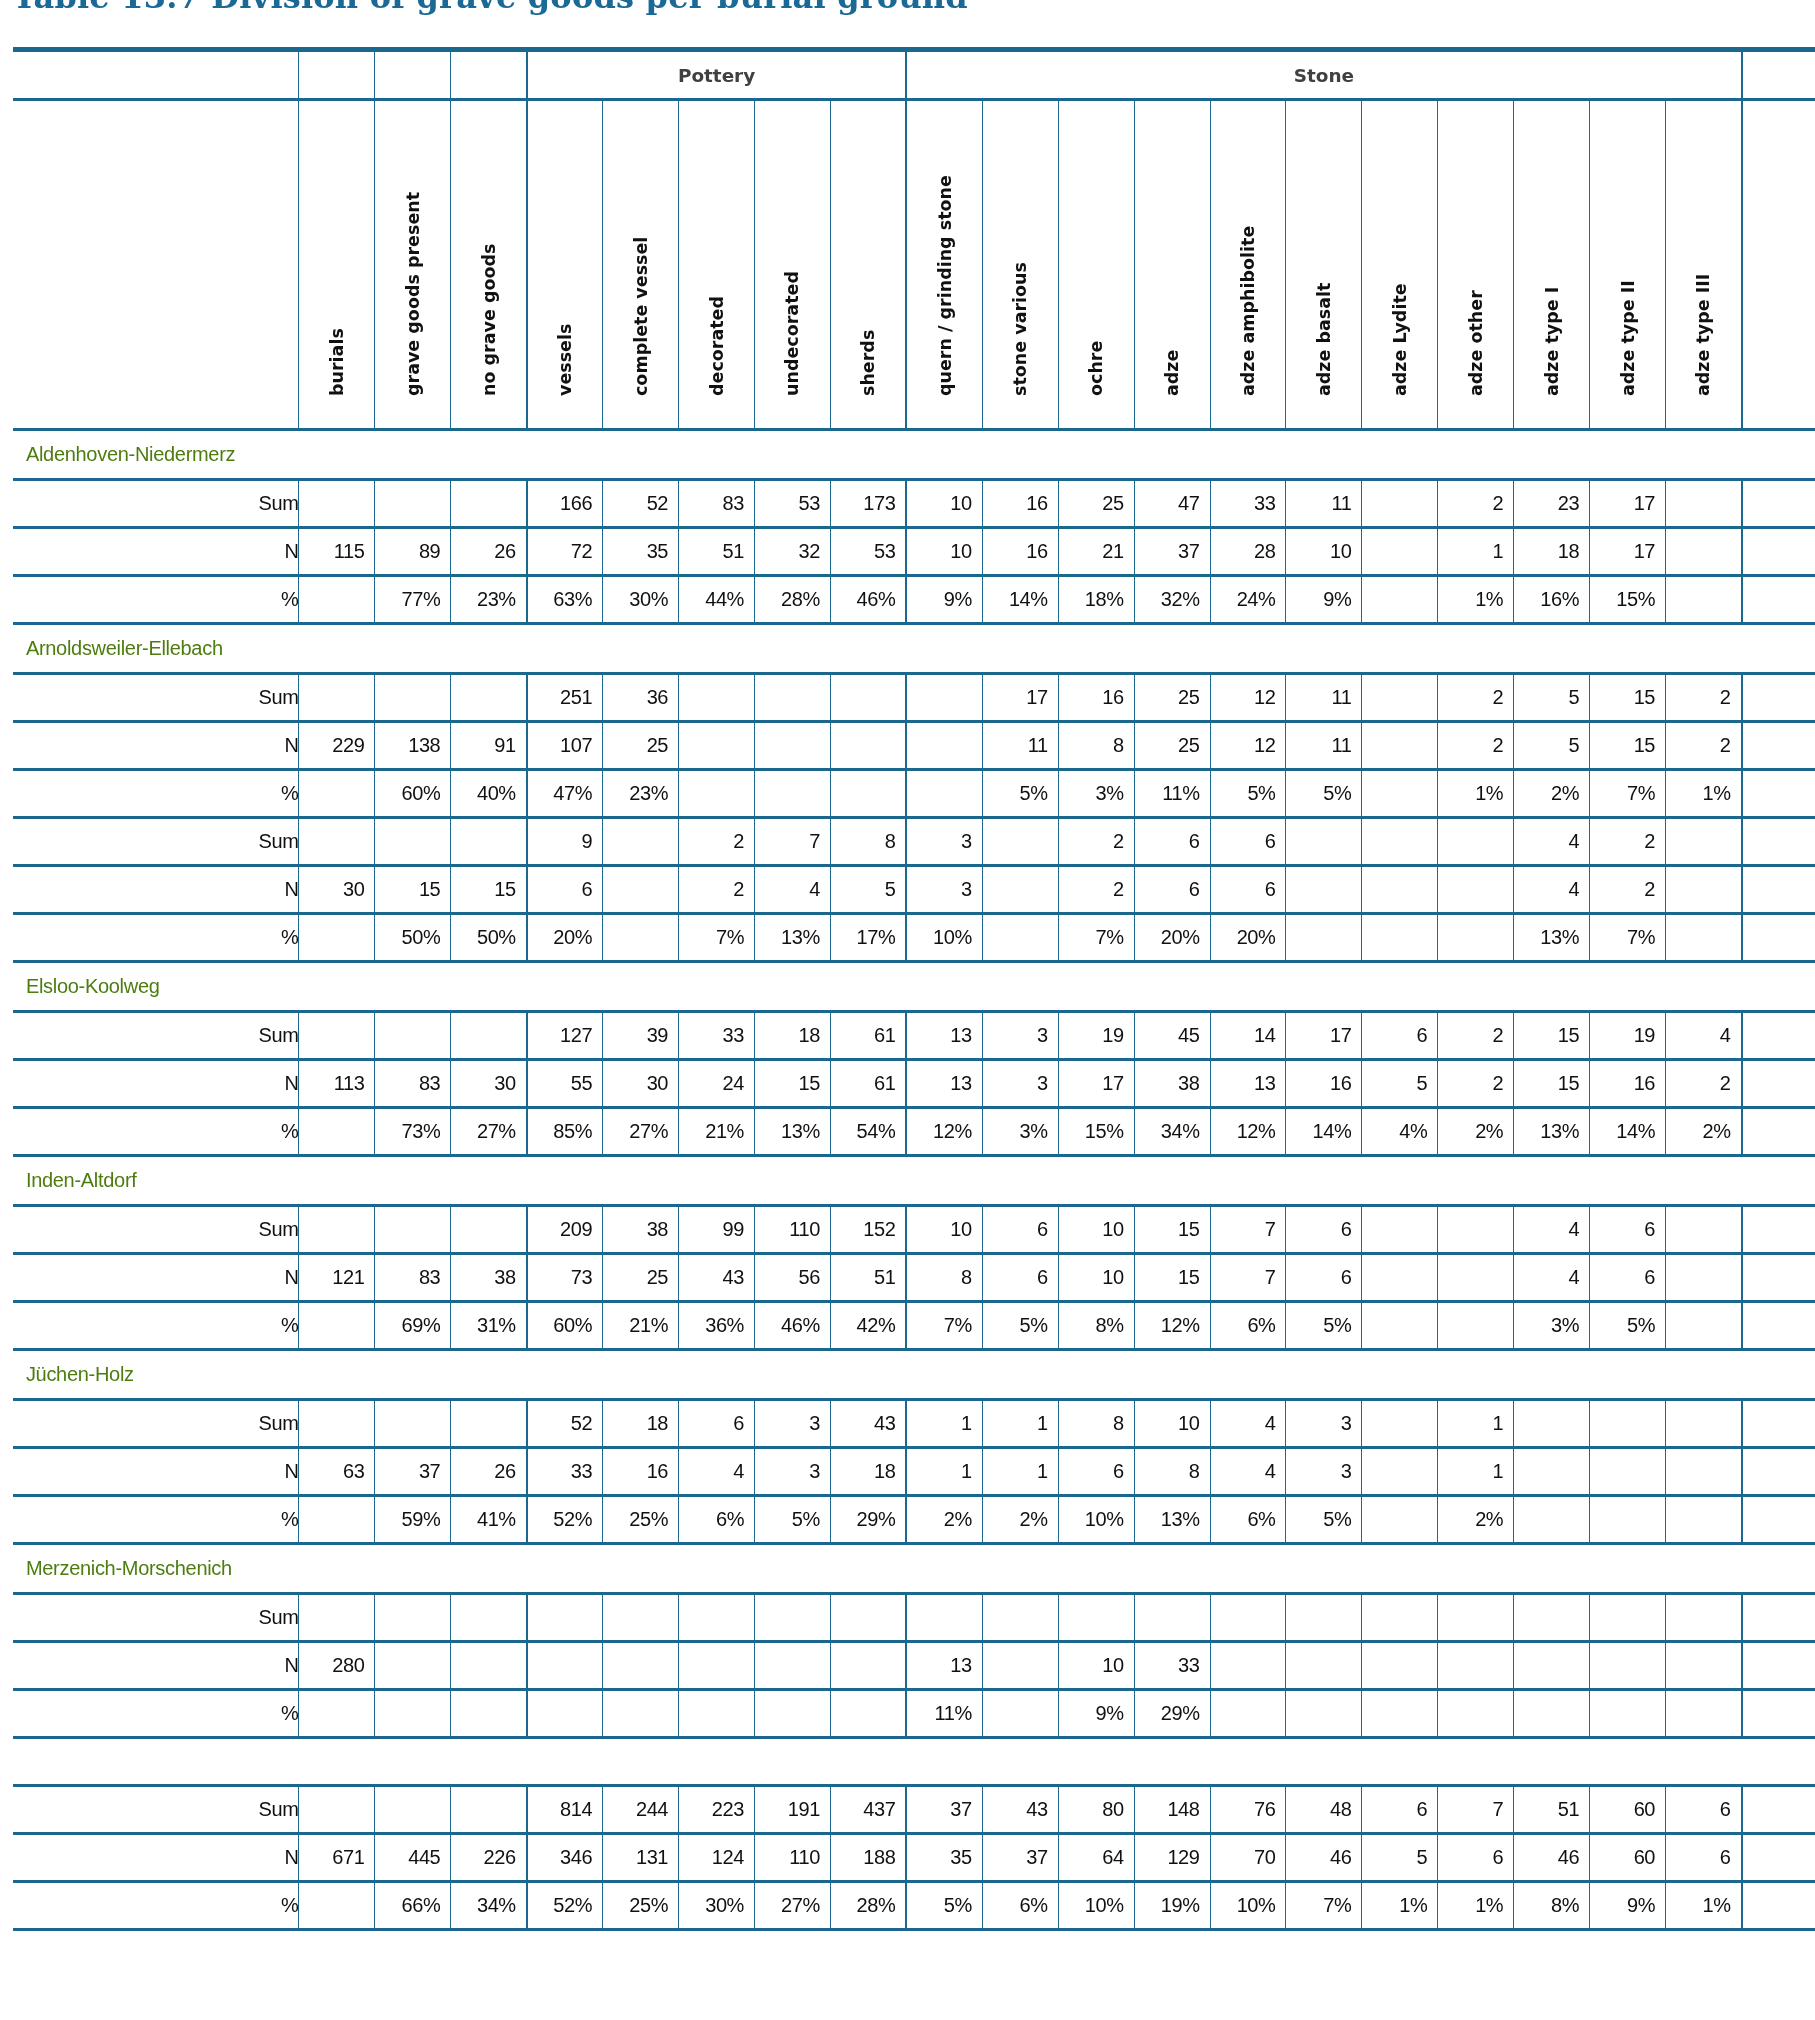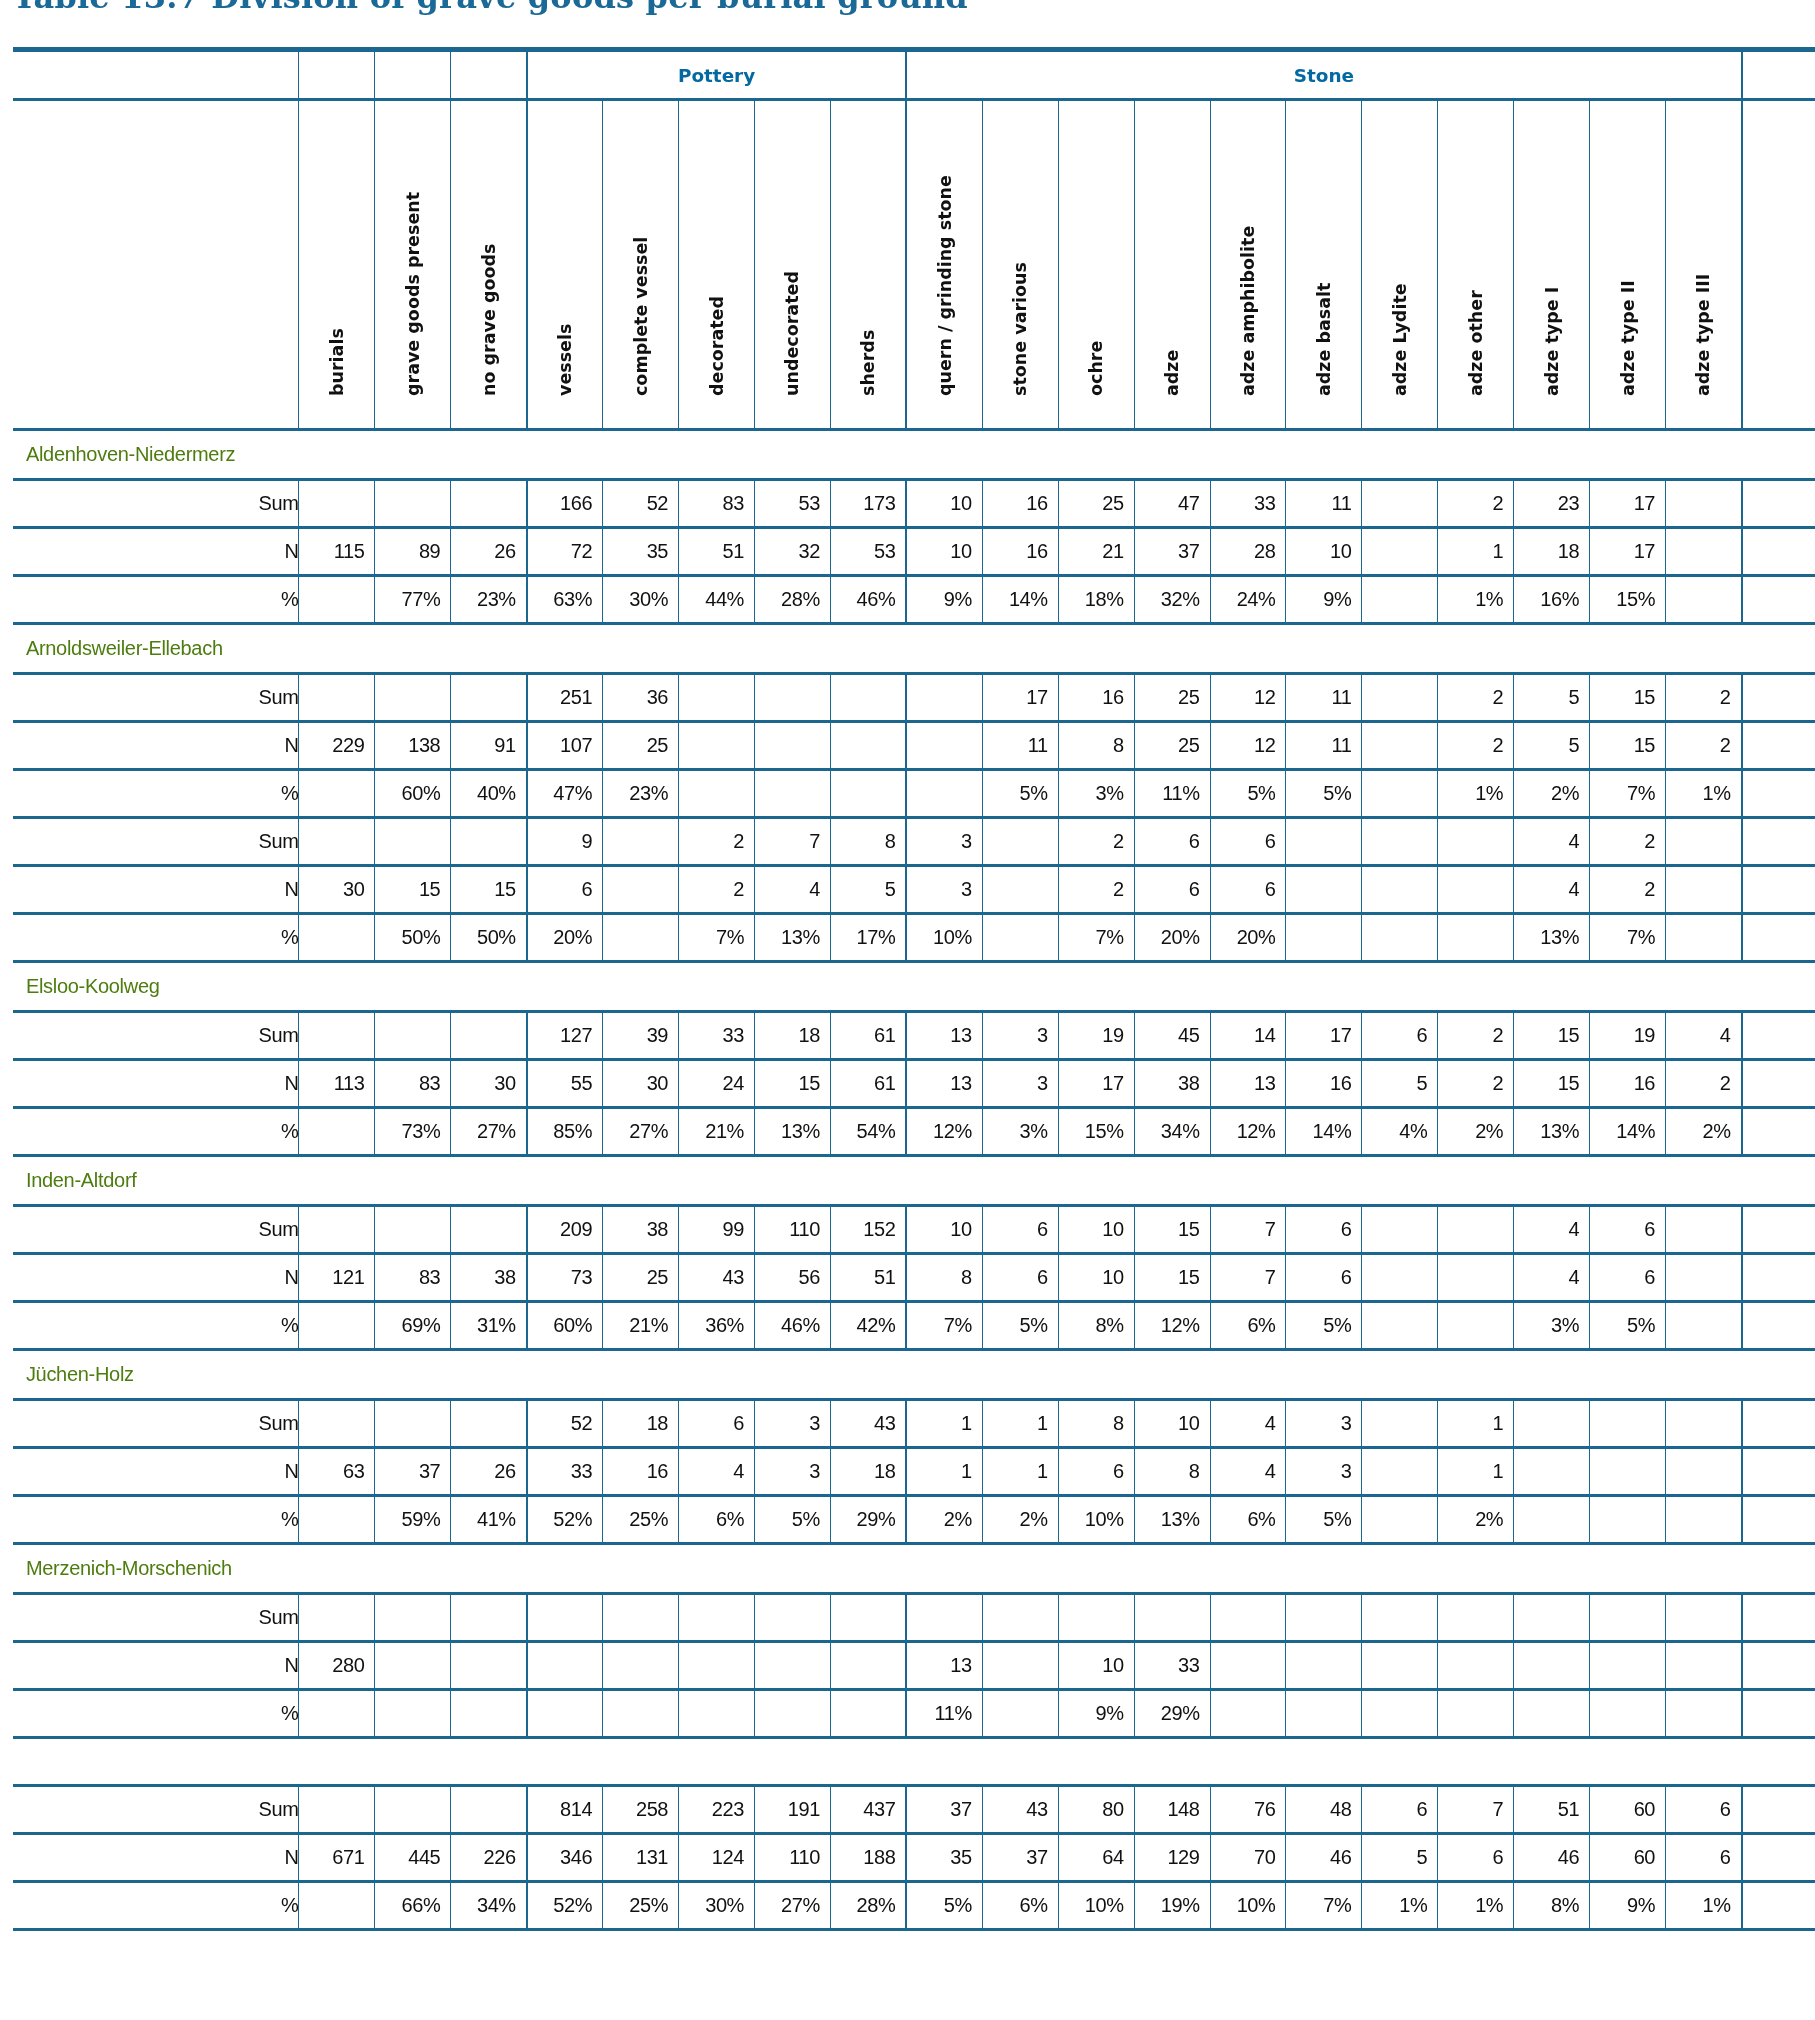--- a/index.html
+++ b/index.html
@@ -4,21 +4,21 @@
 <style>
   html, body { margin:0; padding:0; background:#ffffff; }
   body { width:1815px; height:2020px; position:relative; overflow:hidden; font-family:"Liberation Sans", "DejaVu Sans", sans-serif; color:#111; }
   .title { position:absolute; left:12.5px; top:-22px; font-family:"DejaVu Serif", "Liberation Serif", serif; font-weight:bold; font-size:32px; color:#1a6996; white-space:nowrap; letter-spacing:0.2px; }
   table { position:absolute; left:12.5px; top:47px; border-collapse:collapse; table-layout:fixed; width:1803px; }
   col.label-col { width:283px; }
   col.num-col { width:75px; }
   col.last-col { width:73px; }
   td, th { padding:0; font-weight:normal; }
   tr.top-rule th { border-top:5px solid #1b6790; }
-  tr.group-row th { height:46px; border-left:1.7px solid #1b6790; border-bottom:3.3px solid #1b6790; font-family:"DejaVu Sans", sans-serif; font-weight:bold; font-size:18.4px; text-align:center; vertical-align:middle; color:#0369a1; }
+  tr.group-row th { height:46px; border-left:1.7px solid #1b6790; border-bottom:3.3px solid #1b6790; font-family:"DejaVu Sans", sans-serif; font-weight:bold; font-size:18.4px; text-align:center; vertical-align:middle; color:#404040; }
   tr.group-row th.first { border-left:none; }
   tr.rot-row th { height:327px; border-left:1.7px solid #1b6790; border-bottom:3.3px solid #1b6790; vertical-align:bottom; position:relative; }
   tr.rot-row th.first { border-left:none; }
   tr.rot-row th.pot-start, tr.group-row th.pot-start, tr.rot-row th.stone-start, tr.group-row th.stone-start, tr.rot-row th.end-start, tr.group-row th.end-start { border-left:2.5px solid #1b6790; }
   .rot { position:absolute; left:50%; bottom:11.7px; transform-origin:0 0; transform:rotate(-90deg) translate(0,-50%); white-space:nowrap; font-family:"DejaVu Sans", sans-serif; font-weight:bold; font-size:17.5px; color:#111; }
   tr.section-row td { height:47px; border-bottom:3.3px solid #1b6790; font-size:20px; padding-left:13.4px; vertical-align:middle; font-family:"Liberation Sans", sans-serif; color:#4d7c0f; letter-spacing:-0.3px; }
   tr.blank-row td { height:45px; border-bottom:3.3px solid #1b6790; }
   tr.data-row td { height:45px; border-bottom:3.3px solid #1b6790; border-left:1.7px solid #1b6790; font-size:20px; text-align:right; padding-right:10px; vertical-align:middle; font-family:"Liberation Sans", sans-serif; color:#111; letter-spacing:-0.4px; }
   tr.data-row td.lab { border-left:none; text-align:right; padding-left:13.4px; padding-right:0; }
   tr.data-row td.pot-start, tr.data-row td.stone-start, tr.data-row td.end-start { border-left:2.5px solid #1b6790; }
@@ -630,21 +630,21 @@
       </tr>
       <tr class="blank-row">
         <td colspan="21"></td>
       </tr>
       <tr class="data-row">
         <td class="lab">Sum</td>
         <td class=""></td>
         <td class=""></td>
         <td class=""></td>
         <td class="pot-start">814</td>
-        <td class="">258</td>
+        <td class="">244</td>
         <td class="">223</td>
         <td class="">191</td>
         <td class="">437</td>
         <td class="stone-start">37</td>
         <td class="">43</td>
         <td class="">80</td>
         <td class="">148</td>
         <td class="">76</td>
         <td class="">48</td>
         <td class="">6</td>

